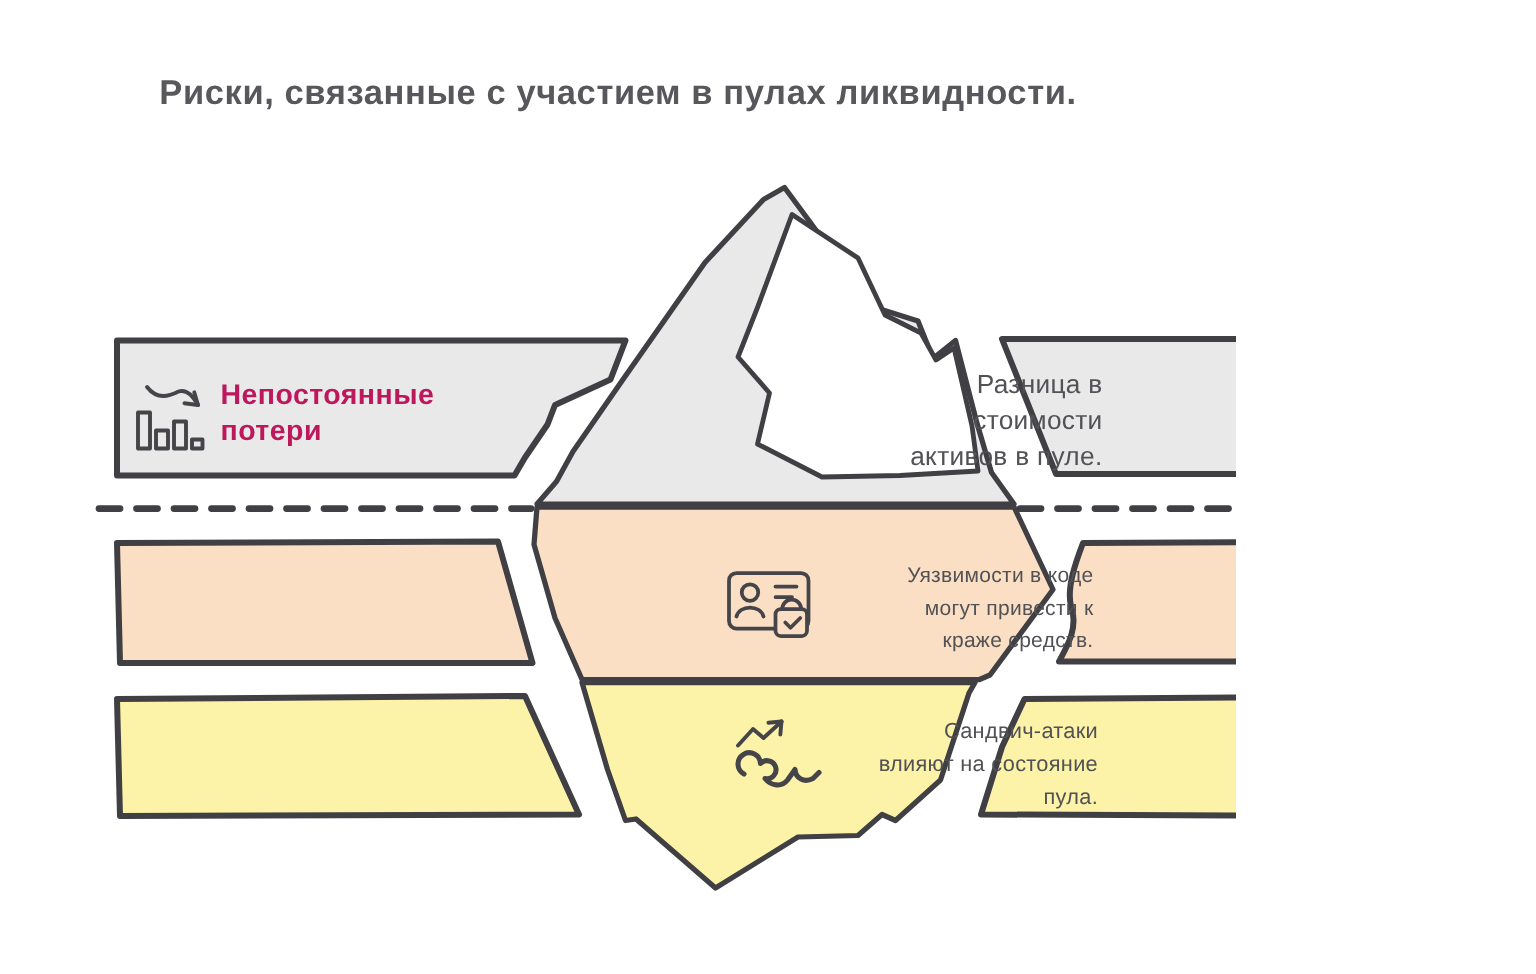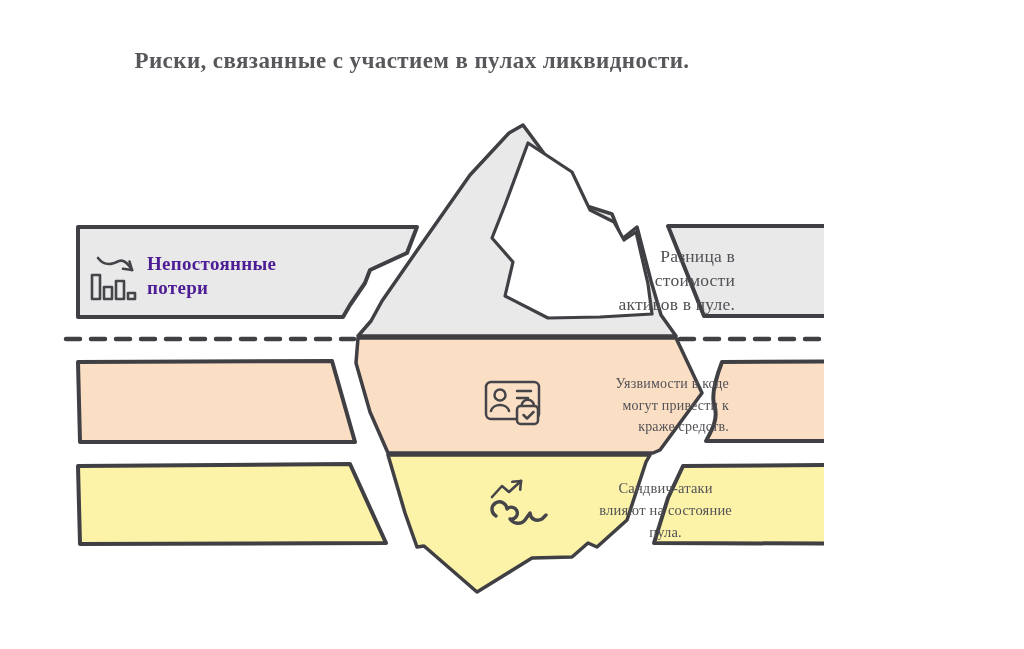--- a/index.html
+++ b/index.html
@@ -1,46 +1,46 @@
 <!DOCTYPE html>
 <html><head>
 <meta charset="utf-8">
 <style>
   html,body{margin:0;padding:0;background:#ffffff;}
   .canvas{
     position:relative;
     width:824px;height:649px;
     background:#ffffff;
     overflow:hidden;
-    font-family:Liberation Serif, serif;
+    font-family:Liberation Sans, sans-serif;
   }
   .title{
     position:absolute;left:0;right:0;top:48px;
     text-align:center;
     font-size:23px;font-weight:bold;letter-spacing:.4px;
     color:#58585c;
   }
   .scene{position:absolute;inset:0;}
   .txt{position:absolute;white-space:pre-line;}
   .label{
     font-size:19px;font-weight:bold;line-height:1.24;
-    color:#4c1d95;letter-spacing:.3px;
+    color:#be185d;letter-spacing:.3px;
   }
   .desc{
     text-align:right;color:#515156;letter-spacing:.2px;
   }
   .desc-1{font-size:17.5px;line-height:1.38;}
   .desc-2{font-size:14px;line-height:1.55;}
   .desc-3{font-size:14.5px;line-height:1.5;}
   .lbl-1{left:147px;top:252px;}
   .lbl-2{left:94px;top:377px;}
   .lbl-3{left:94px;top:482px;}
   .dsc-1{right:89px;top:244px;}
   .dsc-2{right:95px;top:373px;}
-  .dsc-3{right:92px;top:478px;text-align:center;}
+  .dsc-3{right:92px;top:478px;}
 </style>
 </head>
 <body>
 
 <div class="canvas">
 
   <div class="title">Риски, связанные с участием в пулах ликвидности.</div>
 
   <svg class="scene" viewBox="0 0 1024 649" width="1024" height="649" fill="none" stroke-linejoin="round" stroke-linecap="round">
 

